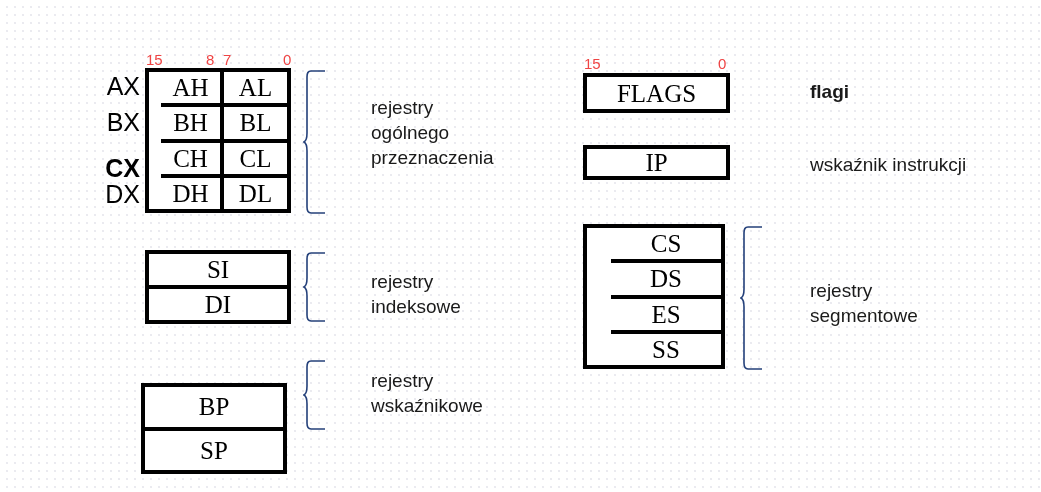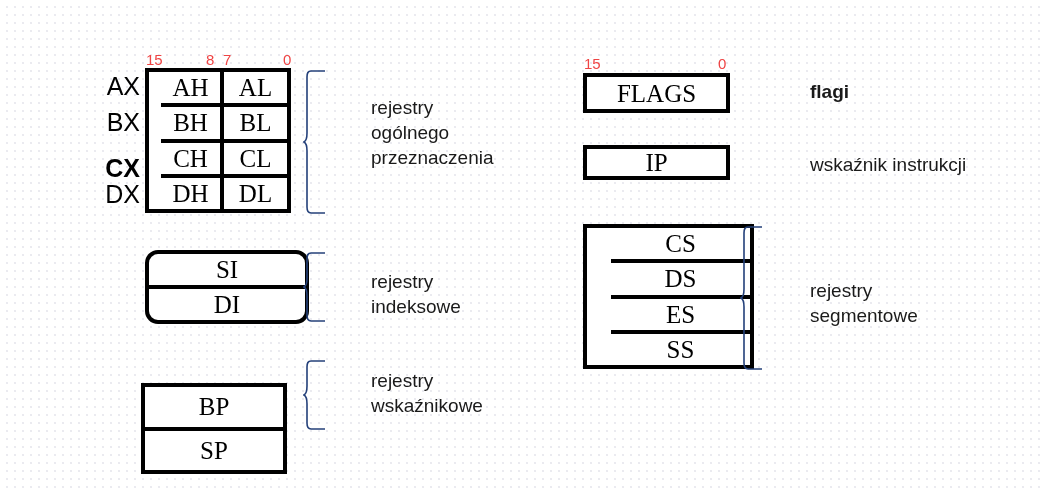--- a/index.html
+++ b/index.html
@@ -128,21 +128,21 @@
   <div class="brace" style="left:303px; top:70px;">
     <svg width="30" height="144" viewBox="0 0 30 144">
       <path d="M22 1 H8 C5 1 4 3 4 7 V63 C4 68 3 71 1 72 C3 73 4 76 4 81 V137 C4 141 5 143 8 143 H22" fill="none" stroke="#24407a" stroke-width="1.6"></path>
     </svg>
   </div>
 
   <div class="note" style="left:371px; top:95px;">rejestry
 ogólnego
 przeznaczenia</div>
 
-  <div class="regblock" style="left:145px; top:250px; width:164px; height:74px;border-radius:13px;">
+  <div class="regblock" style="left:145px; top:250px; width:146px; height:74px;">
     <div class="regrow">
       <div class="regcell full">SI</div>
     </div>
     <div class="regrow">
       <div class="regcell full">DI</div>
     </div>
   </div>
 
   <div class="brace" style="left:303px; top:252px;">
     <svg width="30" height="70" viewBox="0 0 30 70">
@@ -183,21 +183,21 @@
   <div class="note" style="left:810px; top:79px;font-weight:bold;">flagi</div>
 
   <div class="regblock" style="left:583px; top:145px; width:147px; height:35px;">
     <div class="regrow">
       <div class="regcell full">IP</div>
     </div>
   </div>
 
   <div class="note" style="left:810px; top:152px;">wskaźnik instrukcji</div>
 
-  <div class="regblock" style="left:583px; top:224px; width:171px; height:145px;padding-left:24px;">
+  <div class="regblock" style="left:583px; top:224px; width:142px; height:145px;padding-left:24px;">
     <div class="regrow">
       <div class="regcell full">CS</div>
     </div>
     <div class="regrow">
       <div class="regcell full">DS</div>
     </div>
     <div class="regrow">
       <div class="regcell full">ES</div>
     </div>
     <div class="regrow">

